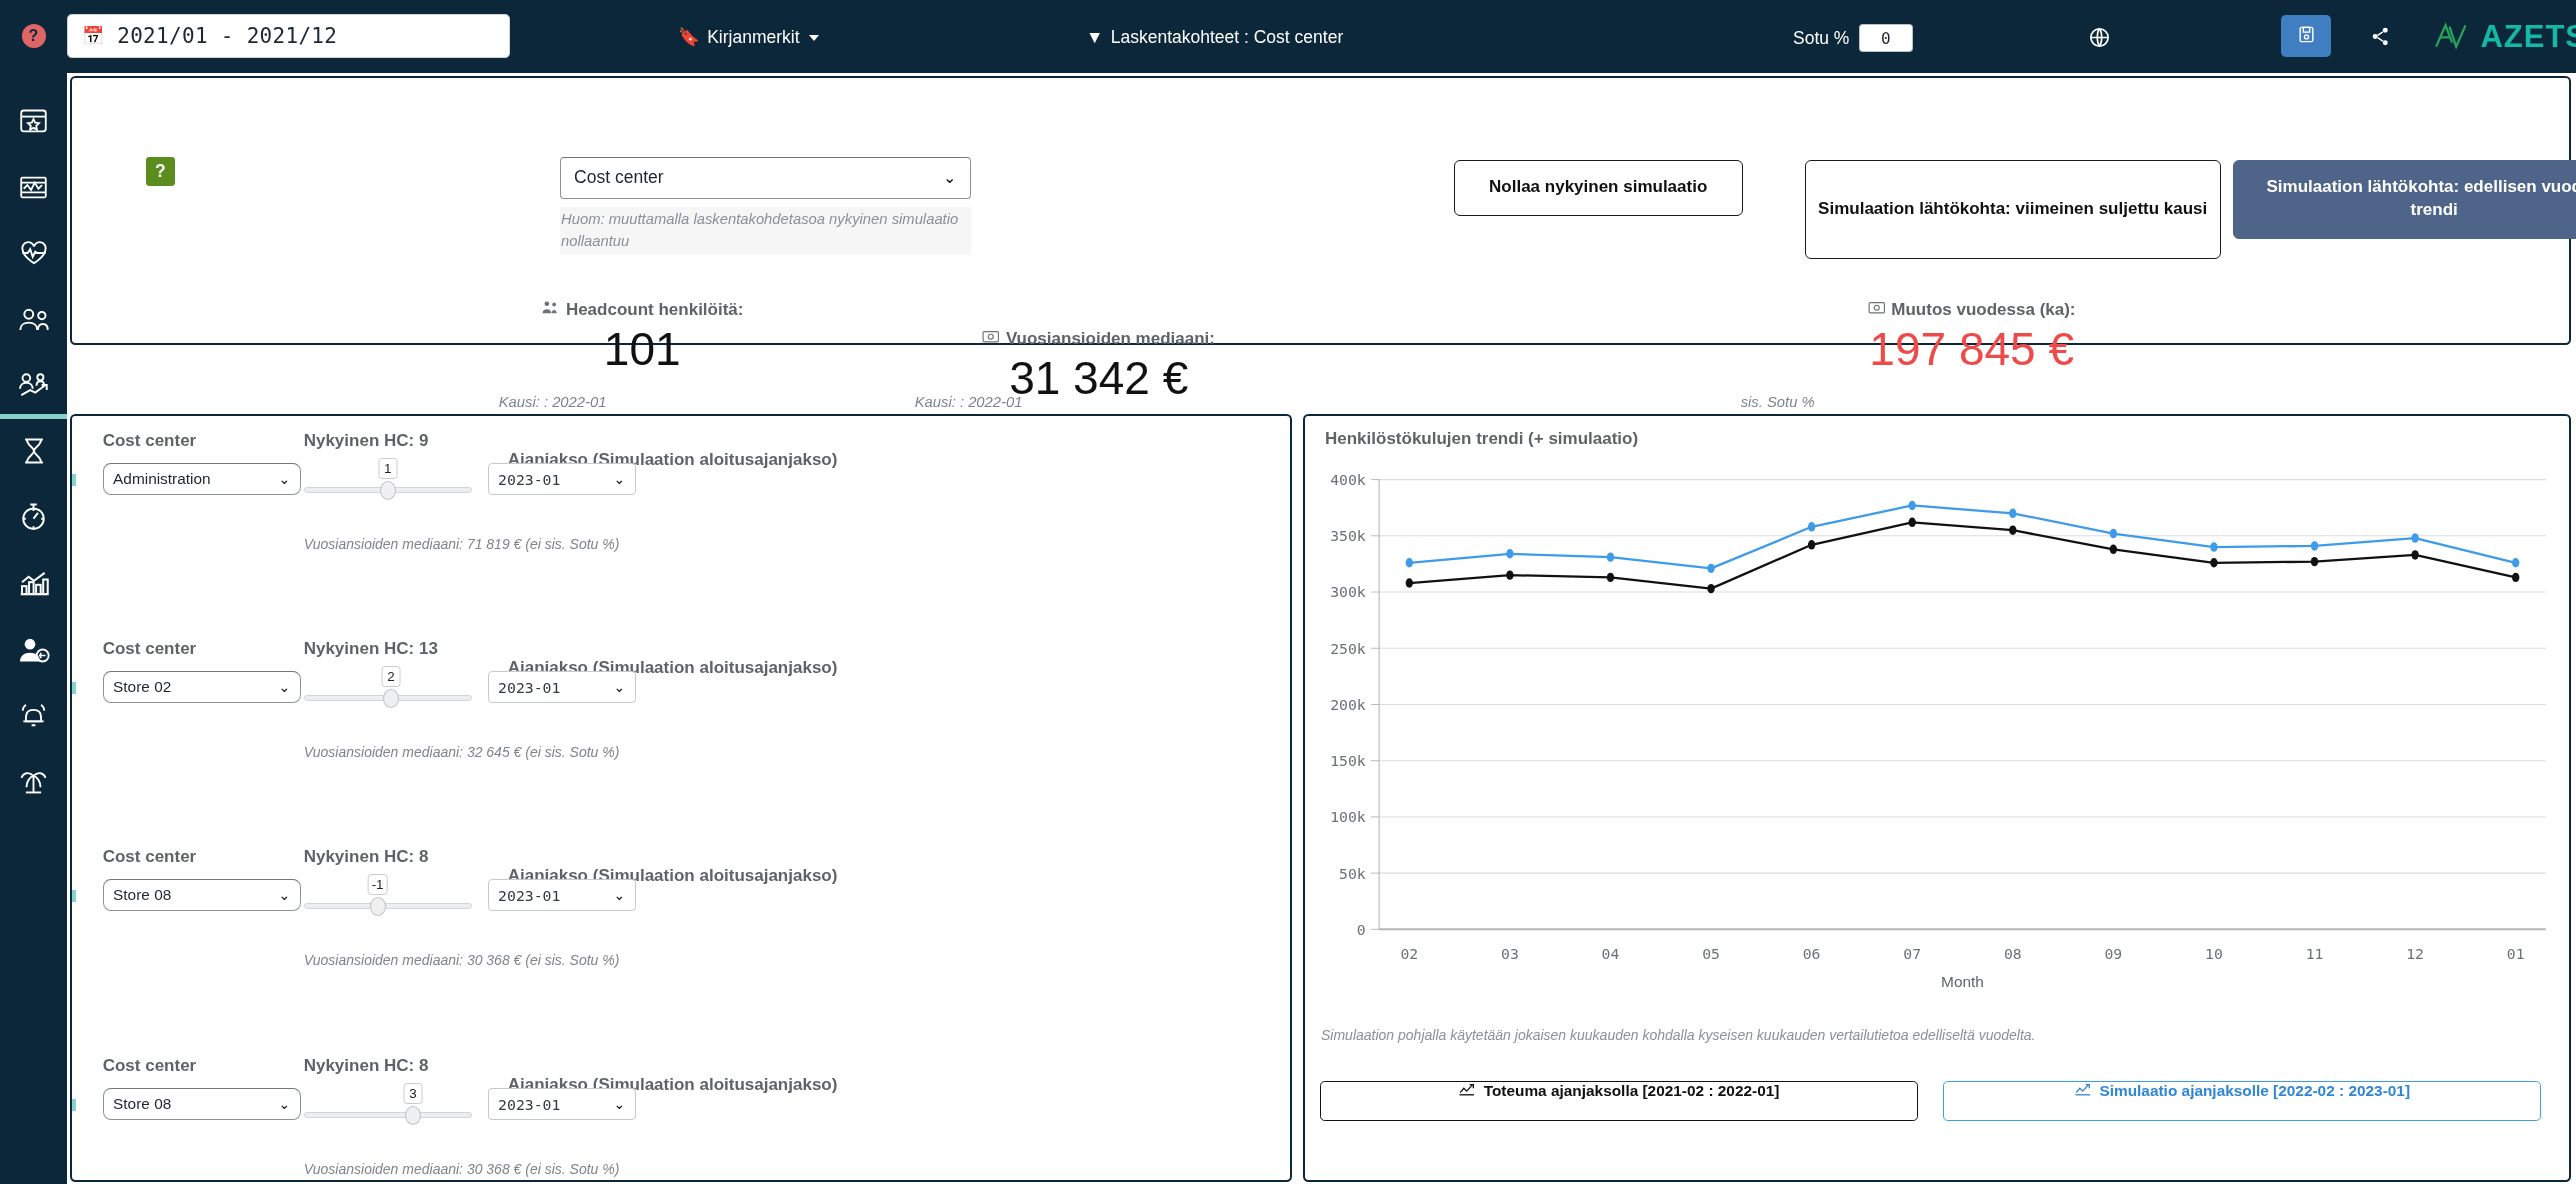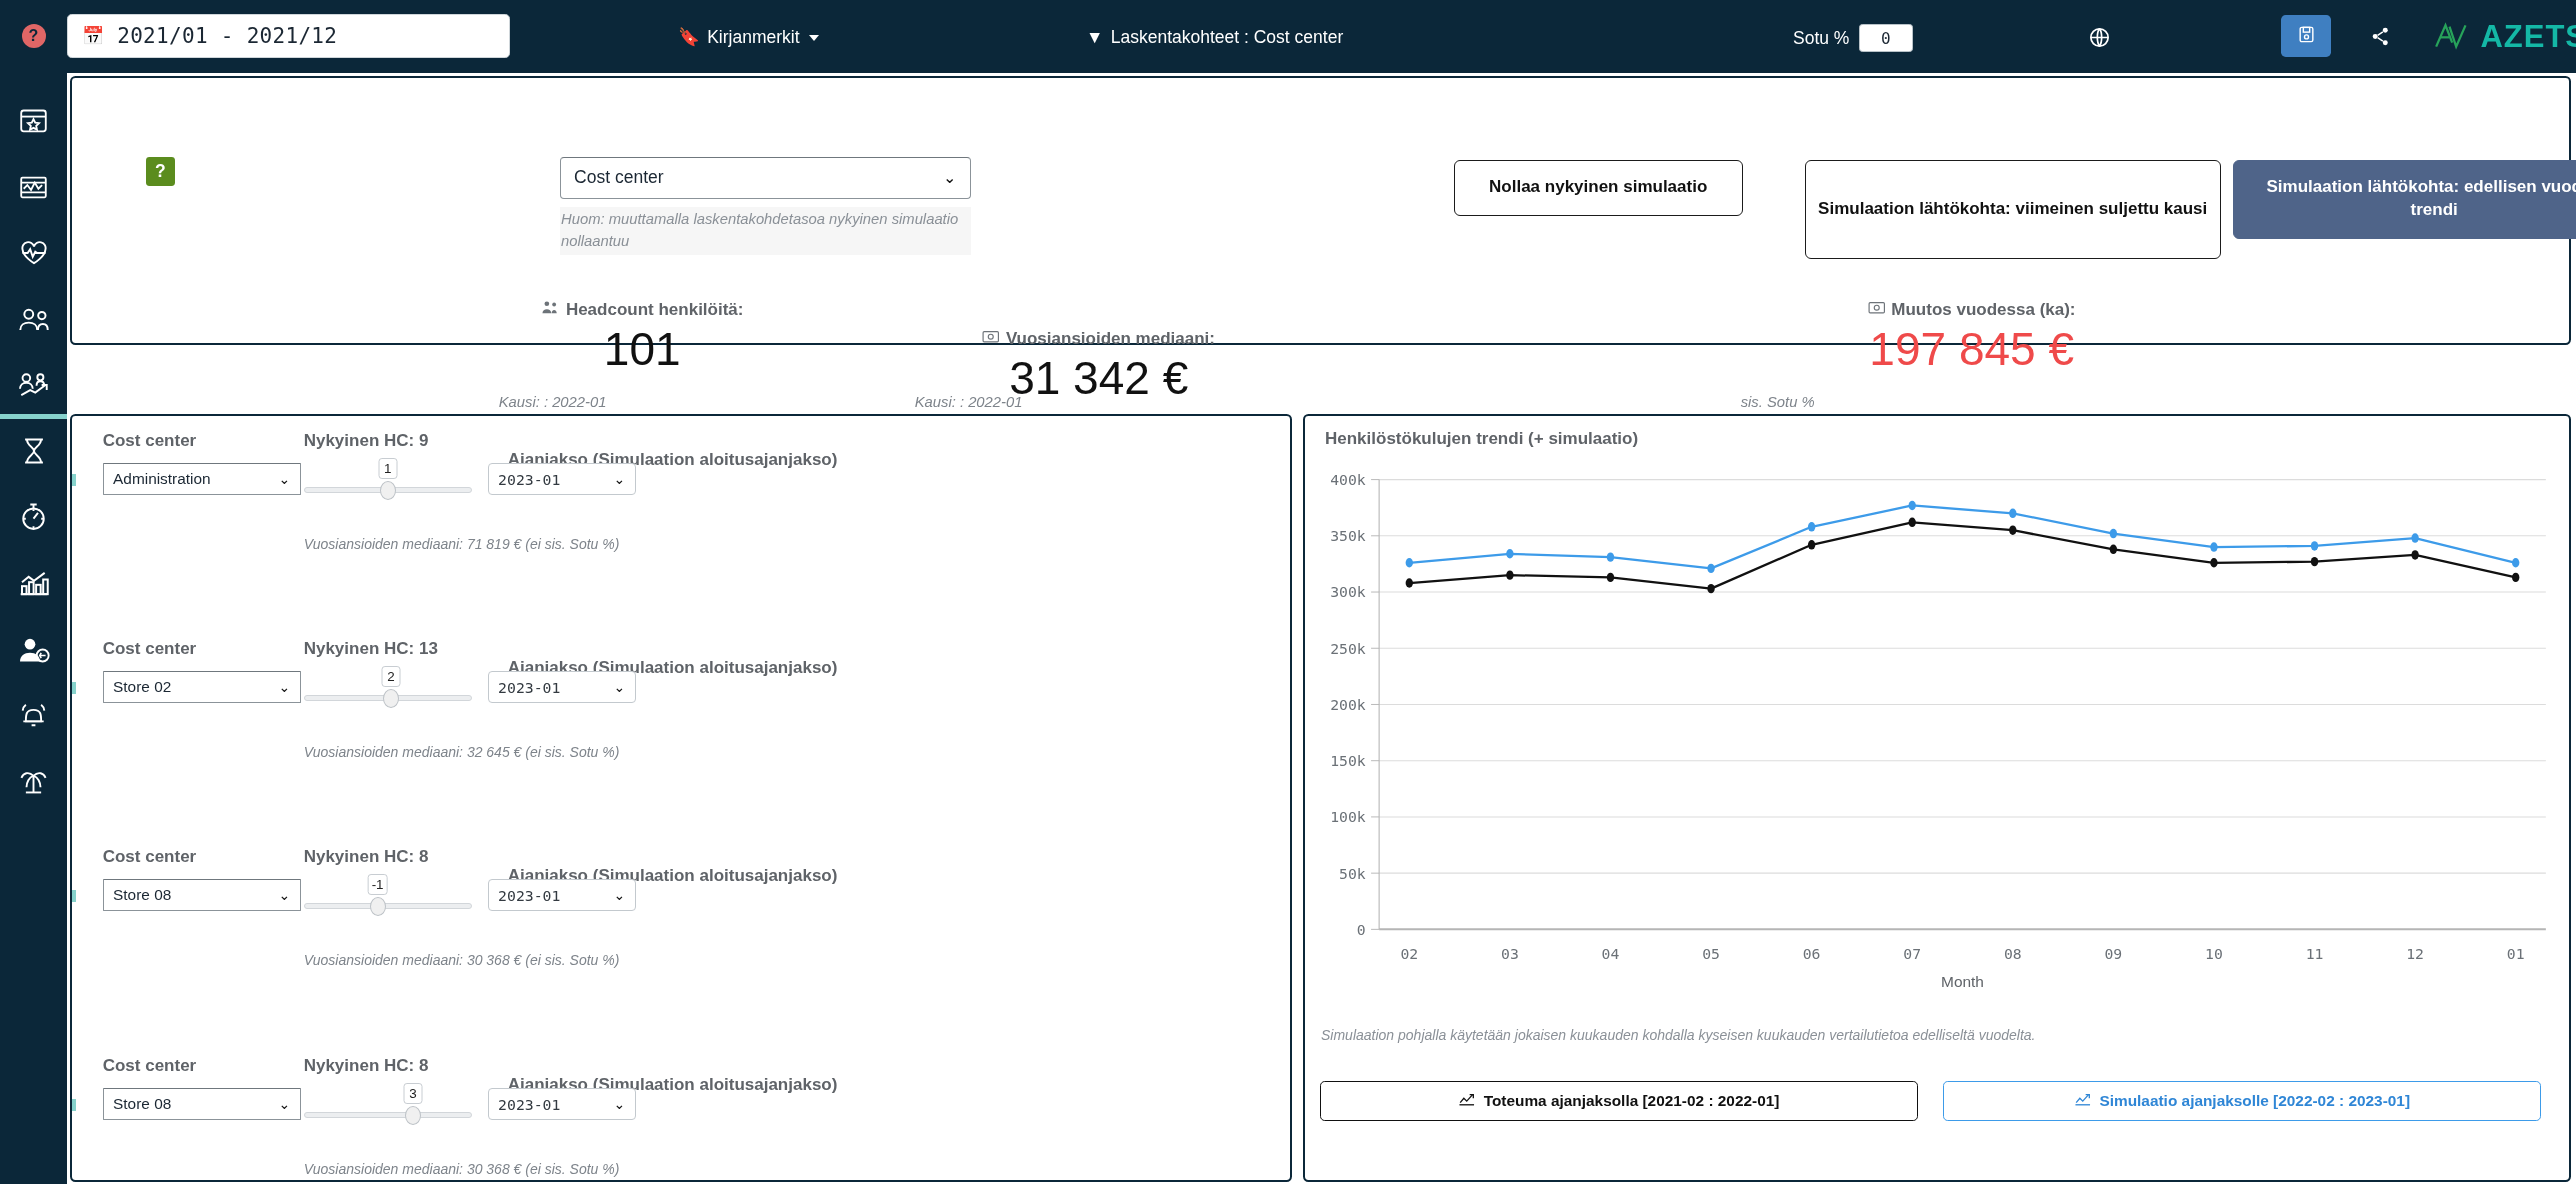--- a/index.html
+++ b/index.html
@@ -168,21 +168,21 @@
   }
   .col-label {
     position: absolute; font-size: 17px; font-weight: bold; color: #5f6368;
     white-space: nowrap;
   }
   .lbl-cc  { left: 31px;  top: 14.8px; }
   .lbl-hc  { left: 232px; top: 14.8px; }
   .lbl-aj  { left: 436px; top: 14.8px; margin-top: 19px; }
   .cc-select {
     position: absolute; left: 31px; top: 47px; width: 198px; height: 32px;
-    background: #ffffff; border: 0.7px solid #8b9399; border-top-color:#6f777d; border-radius: 1px;
+    background: #ffffff; border: 0.7px solid #8b9399; border-top-color:#6f777d; border-radius: 8px;
     display: flex; align-items: center; padding: 0 9.4px;
     font-size: 15.4px; color: #1b2733;
   }
   .cc-select .chev { margin-left: auto; font-size: 14px; color: #111; }
   .aj-select {
     position: absolute; left: 416px; top: 47px; width: 148px; height: 32px;
     background: #ffffff; border: 0.7px solid #c3c9ce; border-radius: 4px;
     display: flex; align-items: center; padding: 0 9.4px;
     font-family: "DejaVu Sans Mono", monospace;
     font-size: 14.8px; color: #333a41;
@@ -220,21 +220,21 @@
     font-size: 17px; font-weight: bold; color: #5f6368;
   }
   .plot { position: absolute; left: 6.7px; top: 54px; width: 1254px; height: 524px; }
   .plot svg { display: block; }
   .chart-note {
     position: absolute; left: 16px; top: 611px;
     font-size: 14px; font-style: italic; color: #8a9097;
   }
   .legend-btn {
     position: absolute; border-radius: 4.7px; height: 40px;
-    display: flex; align-items: center; justify-content: center; gap: 8px;
+    display: flex; justify-content: center; gap: 8px;
     font-size: 15.4px; font-weight: bold;
   }
   .legend-actual {
     left: 14.8px; top: 665px; width: 598px;
     border: 1.3px solid #111111; background: #ffffff; color: #111111;
   }
   .legend-sim {
     left: 638px; top: 665px; width: 598px;
     border: 1.3px solid #3d9be9; background: #ffffff; color: #2f86d6;
   }

